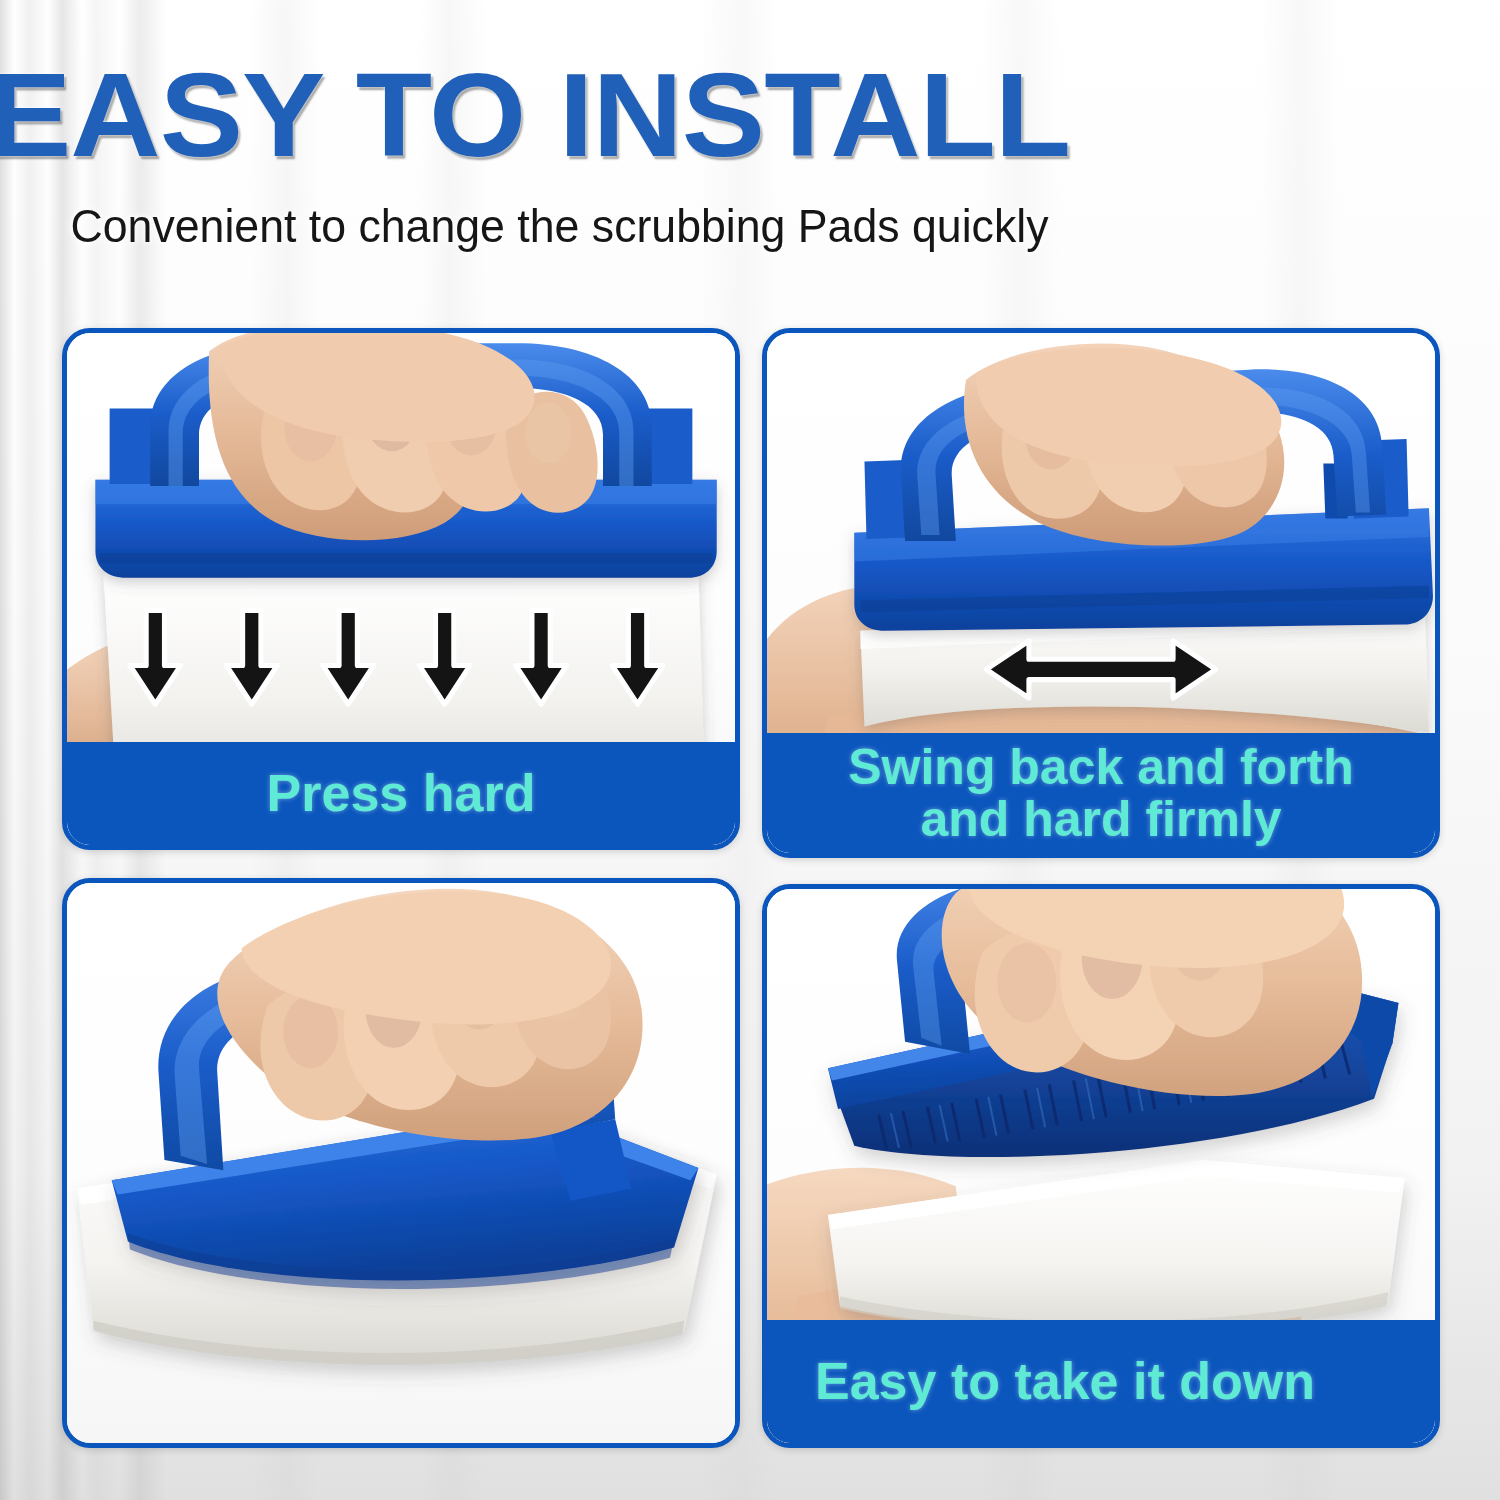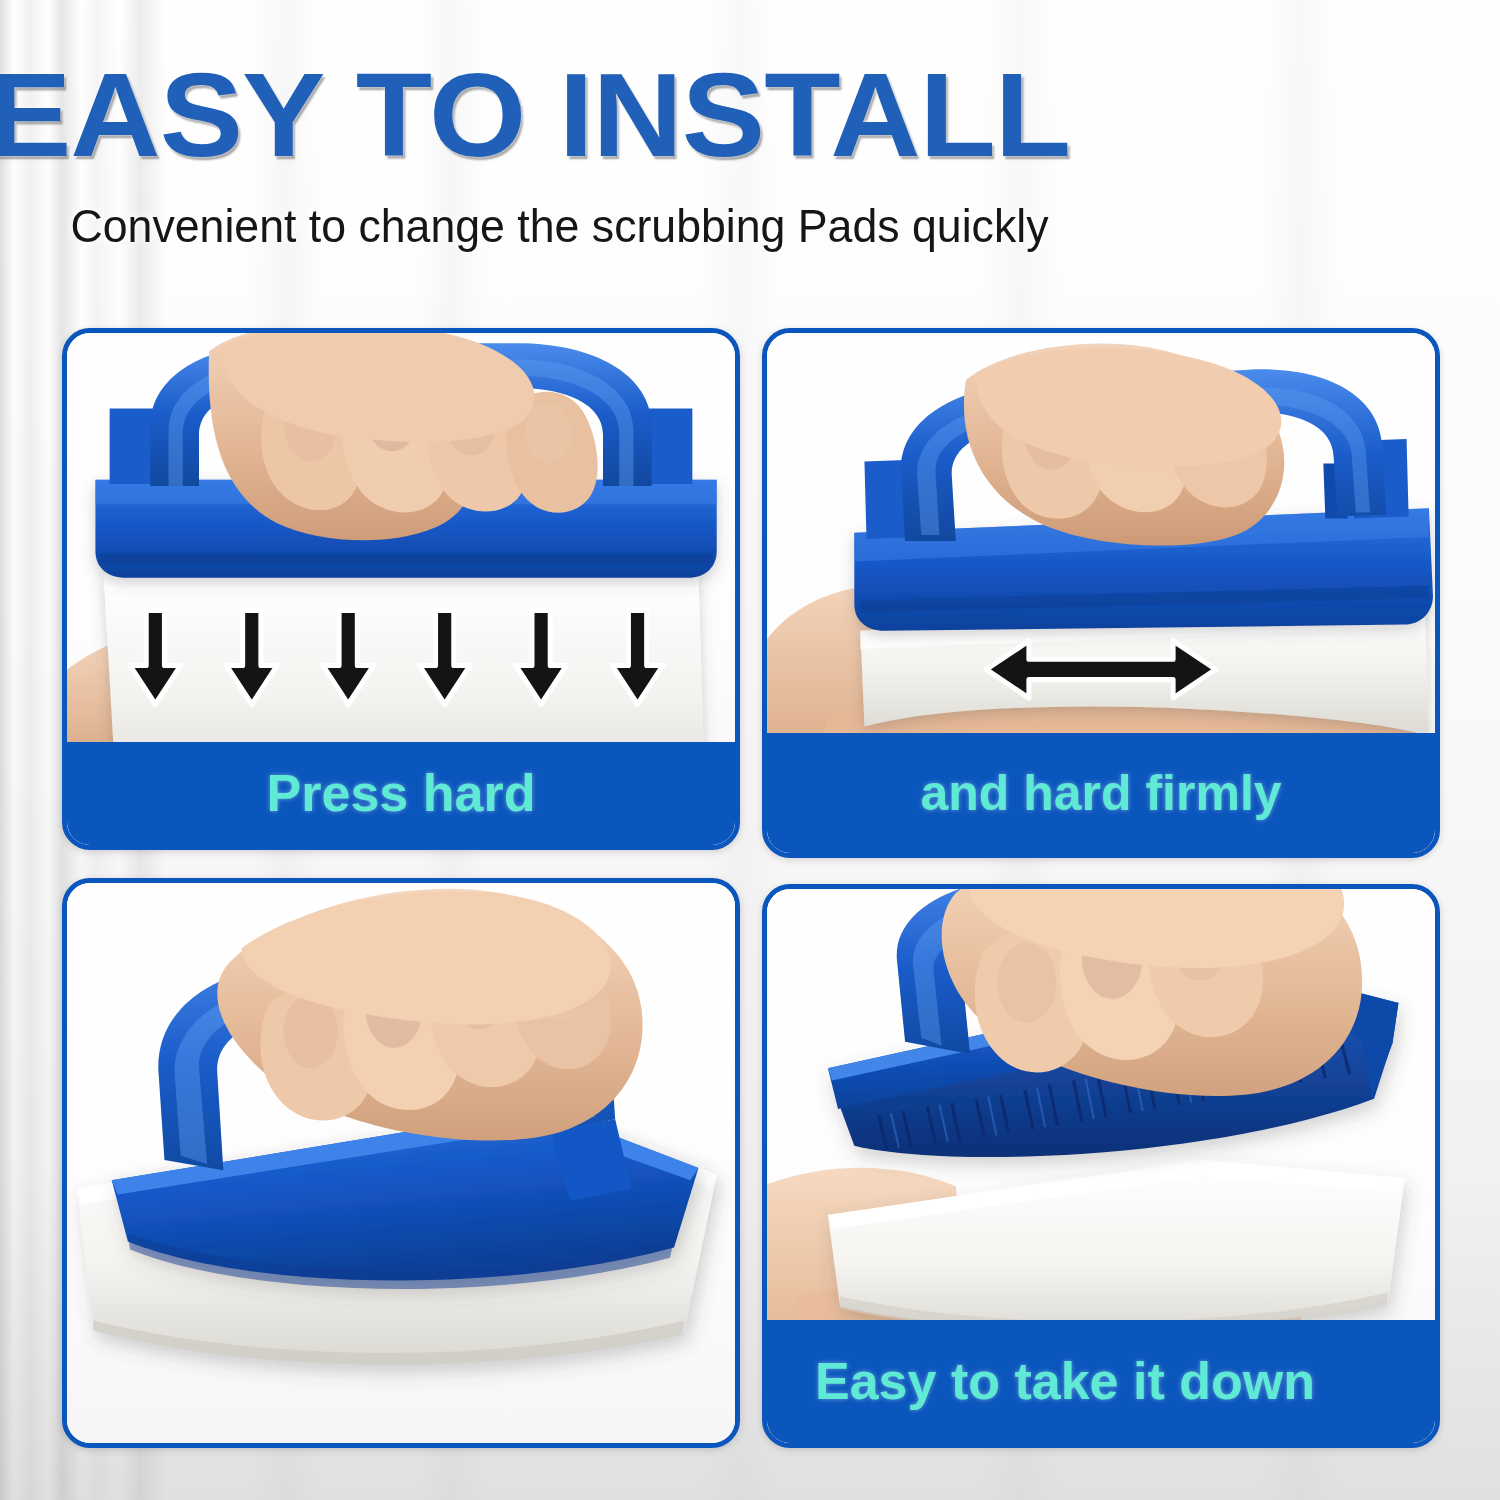--- a/index.html
+++ b/index.html
@@ -234,20 +234,21 @@
         <ellipse cx="440" cy="88" rx="25" ry="33" fill="#e4bc9f" opacity=".8"></ellipse>
       </g>
       <path d="M206 40 C262 8 376 6 452 34 C498 52 516 80 502 102 C486 128 418 136 338 128 C258 120 204 92 206 40 Z" fill="#f1ccae"></path>
 
       <g>
         <path d="M216 330 L258 302 L258 320 L400 320 L400 302 L442 330 L400 358 L400 340 L258 340 L258 358 Z" fill="#141414" stroke="#ffffff" stroke-width="5" stroke-linejoin="round"></path>
       </g>
     </svg>
   </div>
   <div class="caption" id="c2">
+    <span class="line">Swing back and forth</span>
     <span class="line">and hard firmly</span>
   </div>
 </div>
 
 <div class="panel" id="p3">
   <div class="photo">
     <svg viewBox="0 0 658 550" preserveAspectRatio="none">
       <defs>
         <linearGradient id="g3b" x1="0" y1="0" x2=".3" y2="1">
           <stop offset="0" stop-color="#2c70de"></stop>

